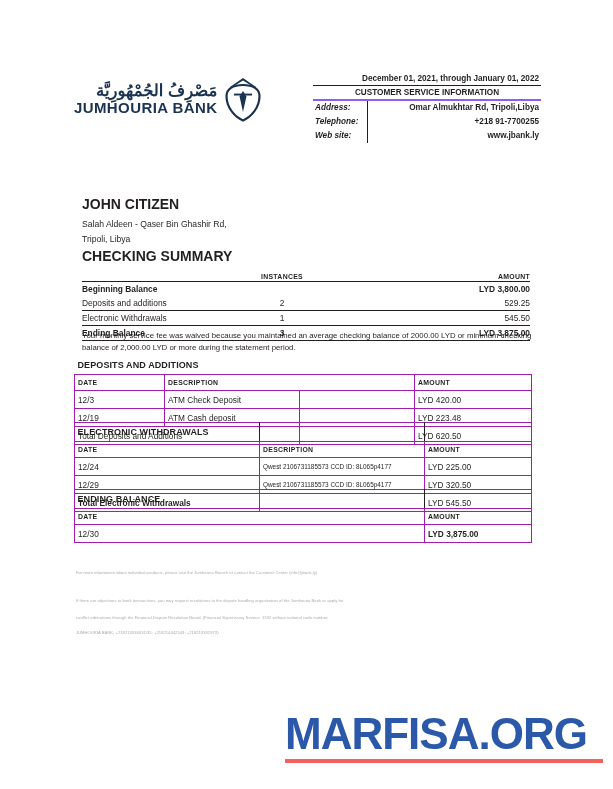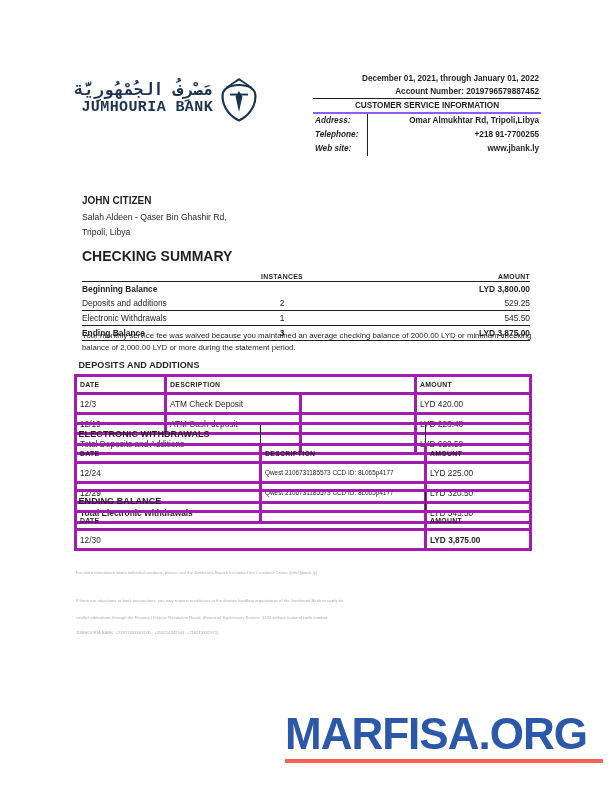--- a/index.html
+++ b/index.html
@@ -36,21 +36,20 @@
     top: 12px;
     display: flex;
     align-items: center;
     gap: 6px;
   }
   .logo-text {
     display: flex;
     flex-direction: column;
     align-items: flex-end;
     line-height: 1.05;
-    font-family: Liberation Mono, monospace;
   }
   .logo-arabic {
     font-size: 16.5px;
     font-weight: bold;
     color: #1b3350;
     letter-spacing: 0.5px;
     direction: rtl;
   }
   .logo-latin {
     font-size: 15px;
@@ -108,21 +107,21 @@
   
   .customer {
     position: absolute;
     left: 82px;
     top: 192px;
     font-size: 8.6px;
     line-height: 1.75;
   }
   .cust-name {
     font-weight: bold;
-    font-size: 10px;
+    font-size: 14px;
   }
 
   
   .summary {
     position: absolute;
     left: 82px;
     top: 248px;
     width: 448px;
     font-size: 8.4px;
   }
@@ -167,21 +166,21 @@
     left: 74px;
     width: 458px;
     font-size: 8.3px;
   }
   .sect table {
     width: 100%;
     border-collapse: collapse;
     table-layout: fixed;
   }
   .sect td {
-    border: 3px solid #a21caf;
+    border: 1px solid #a21caf;
     padding: 2px 3px;
     vertical-align: middle;
     height: 13px;
   }
   .sect .hdr-band td {
     font-weight: bold;
     font-size: 9px;
     letter-spacing: 0.1px;
     border-left: 1px solid #231f20;
     border-right: 1px solid #231f20;
@@ -254,21 +253,20 @@
       <svg class="logo-mark" viewBox="0 0 40 46">
         <path d="M20 2 L33 11 L33 12.5 L20 4.5 L7 12.5 L7 11 Z" fill="#1b3350"></path>
         <path d="M20 9 C10 9 3.5 13 3.5 20 C3.5 32 12 41 20 44.5 C28 41 36.5 32 36.5 20 C36.5 13 30 9 20 9 Z" fill="none" stroke="#1b3350" stroke-width="2.2"></path>
         <path d="M20 15 L23.4 20.5 L20 36 L16.6 20.5 Z" fill="#1b3350"></path>
         <rect x="11" y="17.6" width="18" height="1.9" fill="#1b3350"></rect>
       </svg>
     </div>
 
     <div class="header-info">
       <div class="hi-line">December 01, 2021,  through January 01, 2022</div>
-      <div class="hi-line">Account Number: 2019796579887452</div>
       <div class="hi-rule"></div>
       <div class="hi-title">CUSTOMER SERVICE INFORMATION</div>
 
       <div class="hi-row">
         <div class="hi-label">Address:</div>
         <div class="hi-value">Omar Almukhtar Rd, Tripoli,Libya</div>
       </div>
       <div class="hi-row">
         <div class="hi-label">Telephone:</div>
         <div class="hi-value">+218 91-7700255</div>

